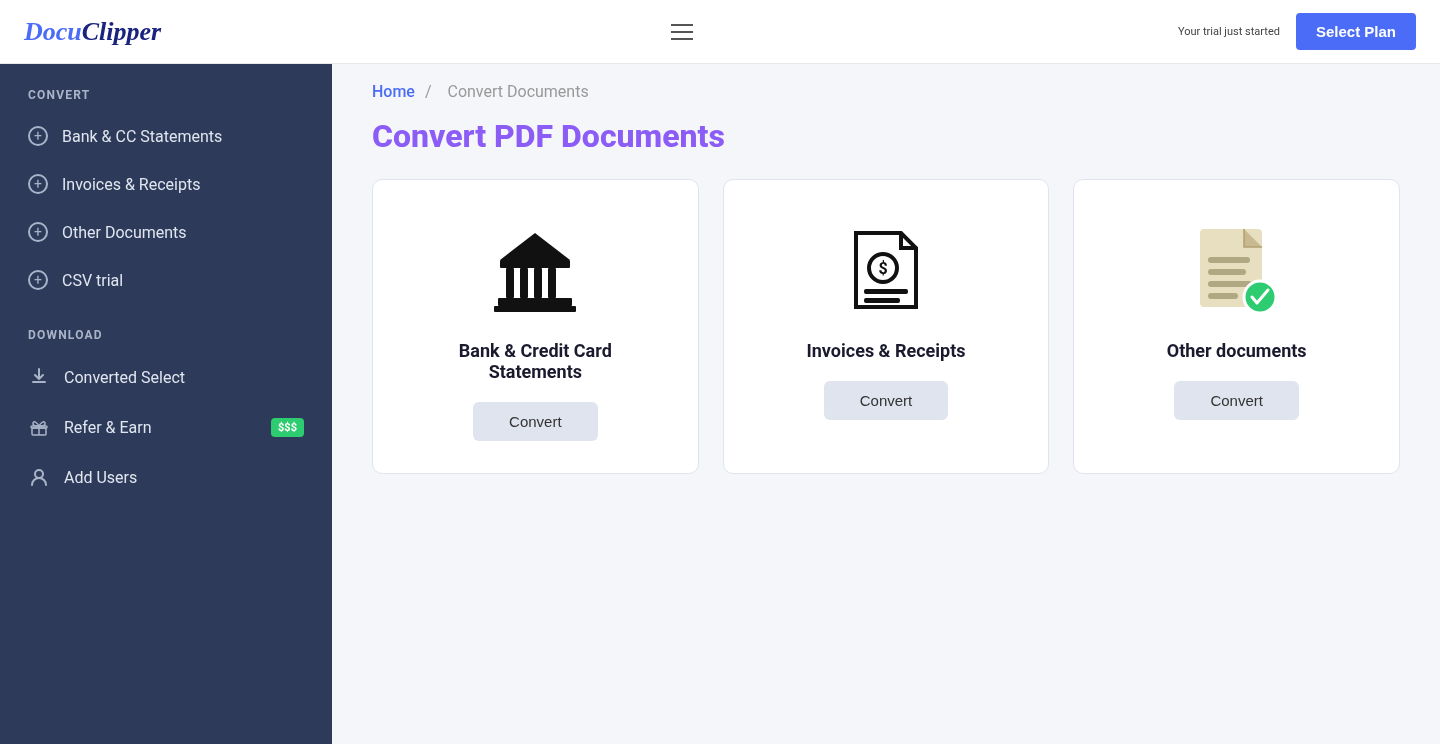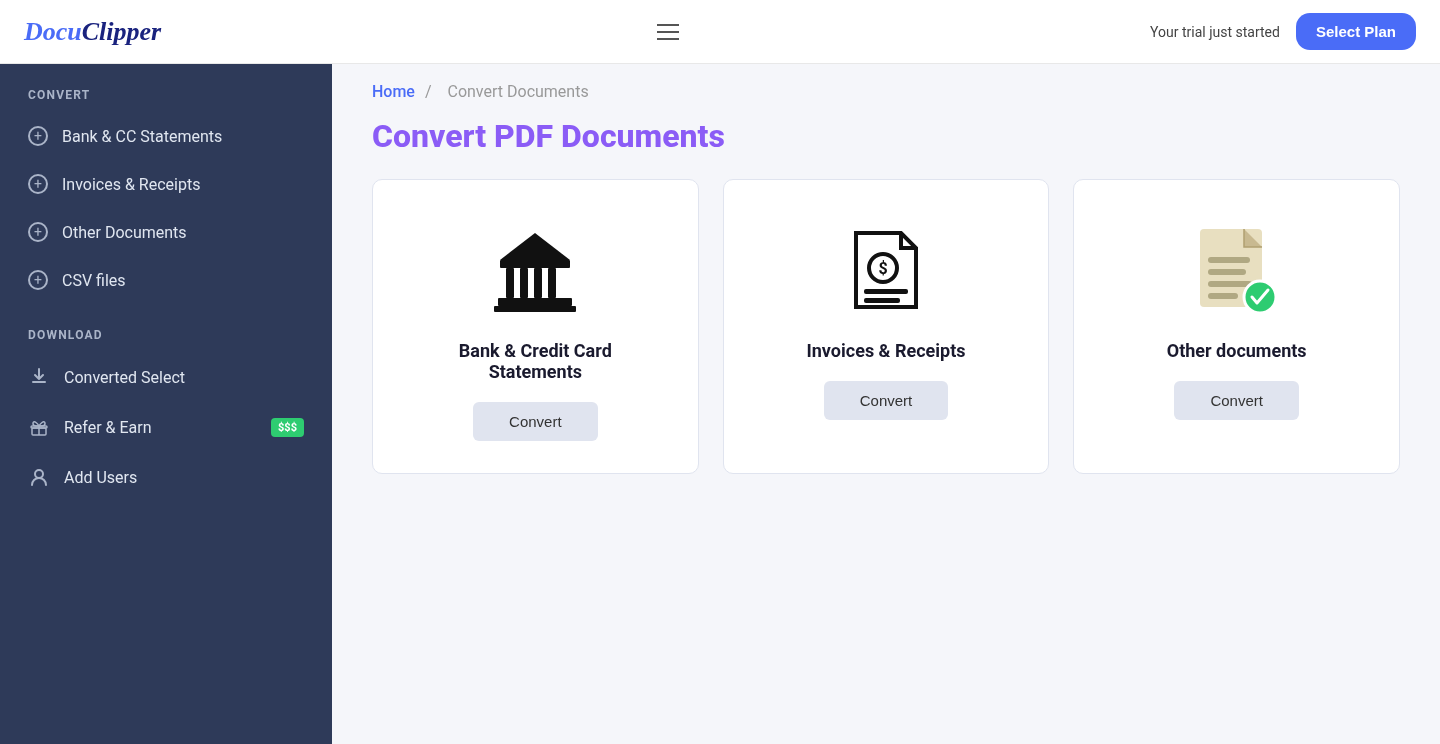--- a/index.html
+++ b/index.html
@@ -40,28 +40,28 @@
       height: 2px;
       background: #555;
     }
     .header-right {
       display: flex;
       align-items: center;
       gap: 16px;
     }
     .trial-text {
       color: #444;
-      font-size: 14px;
+      font-size: 11px;
       text-align: right;
     }
     .select-plan-btn {
       background: #4a6cf7;
       color: #fff;
       border: none;
-      border-radius: 14px;
+      border-radius: 4px;
       padding: 10px 20px;
       font-size: 15px;
       font-weight: 600;
       cursor: pointer;
     }
 
     
     .layout {
       display: flex;
       flex: 1;
@@ -281,21 +281,21 @@
     <div class="sidebar-item">
       <span class="plus-icon">+</span>
       <span>Invoices &amp; Receipts</span>
     </div>
     <div class="sidebar-item">
       <span class="plus-icon">+</span>
       <span>Other Documents</span>
     </div>
     <div class="sidebar-item">
       <span class="plus-icon">+</span>
-      <span>CSV files</span>
+      <span>CSV trial</span>
     </div>
 
     <div class="sidebar-section-label">DOWNLOAD</div>
 
     <div class="sidebar-item">
       <span class="download-icon">
         <svg width="20" height="20" viewBox="0 0 20 20" fill="none">
           <path d="M10 2v10M6 8l4 4 4-4" stroke="#aab4c8" stroke-width="2" stroke-linecap="round" stroke-linejoin="round"></path>
           <path d="M4 15h12" stroke="#aab4c8" stroke-width="2" stroke-linecap="round"></path>
         </svg>

